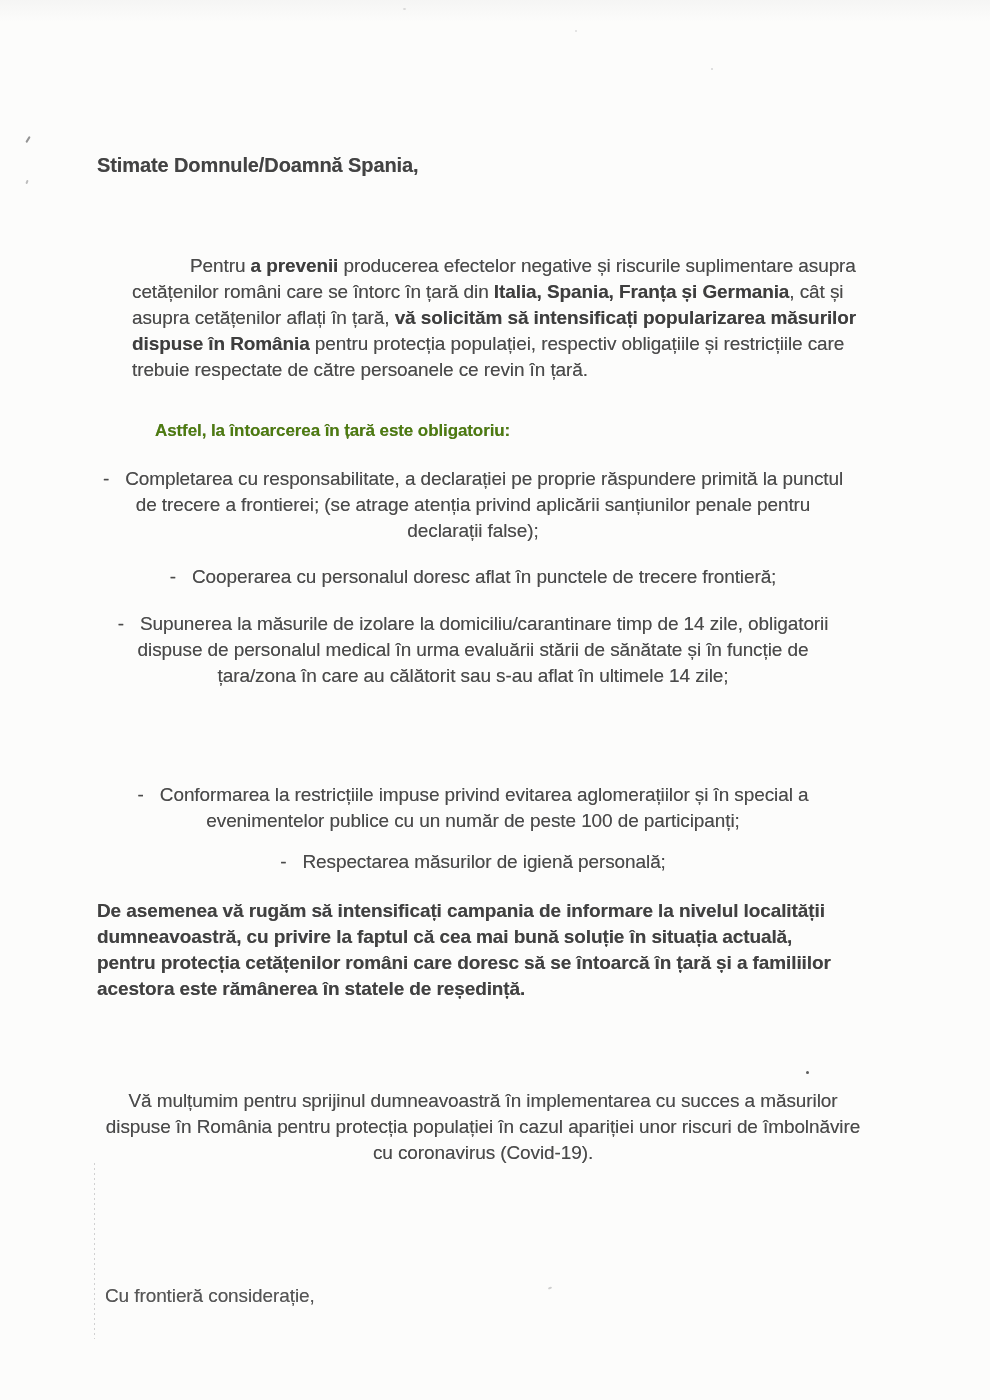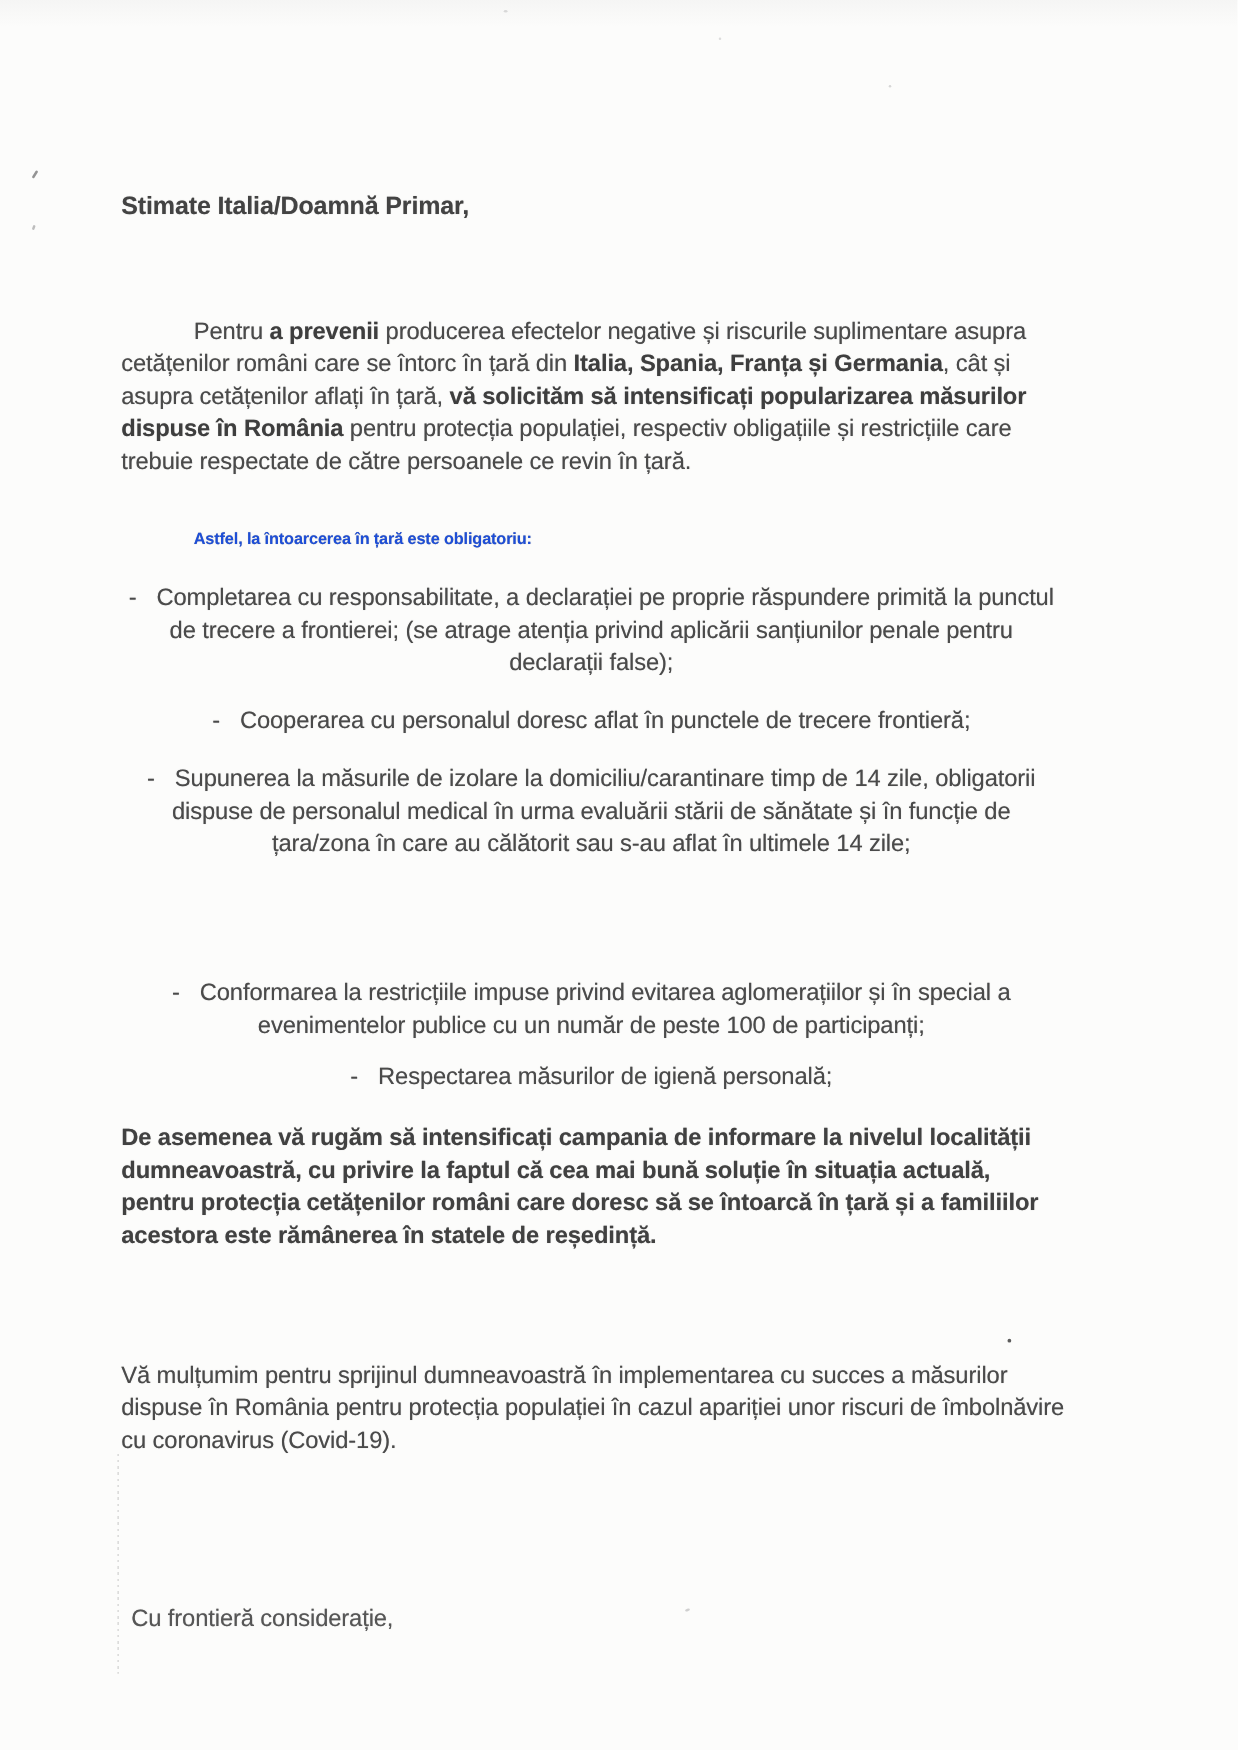--- a/index.html
+++ b/index.html
@@ -17,32 +17,32 @@
     pointer-events:none;
   }
   .block{
     position:absolute;left:97px;
     font-size:19px;line-height:26px;
     letter-spacing:-0.1px;
     text-shadow:0 0 0.6px rgba(74,74,74,0.55);
     margin:0;
   }
   .salutation{top:152px;font-weight:bold;font-size:20px;color:#434343;}
-  .intro{top:253px;width:750px;text-indent:58px;}
-  .subheading{top:418px;left:155px;font-weight:bold;font-size:13px;color:#1d4ed8;}
+  .intro{top:253px;width:750px;text-indent:58px;margin-left:35px;}
+  .subheading{top:418px;left:155px;font-weight:bold;font-size:17px;color:#4d7c0f;}
   .bullet{width:752px;text-align:center;}
   .bullet .marker{display:inline-block;margin-right:16px;}
   .bullet-0{top:466px;}
   .bullet-1{top:564px;}
   .bullet-2{top:611px;}
   .bullet-3{top:707px;width:762px;}
   .bullet-4{top:782px;}
   .bullet-5{top:849px;}
   .emphasis{top:898px;width:752px;font-weight:bold;color:#414141;}
-  .thanks{top:1088px;width:772px;}
+  .thanks{top:1088px;width:772px;text-align:center;}
   .closing{top:1283px;left:105px;color:#565656;}
   .b{font-weight:bold;color:#3e3e3e;}
 
   
   .fold-line{
     position:absolute;left:94px;top:1163px;width:1px;height:176px;
     background:repeating-linear-gradient(to bottom,#c3c3c3 0 2px,transparent 2px 5px);
     opacity:.75;
   }
   .speck{position:absolute;border-radius:50%;}
@@ -52,21 +52,21 @@
   .speck-d{left:711px;top:68px;width:2px;height:2px;background:#d6d6d6;}
   .speck-e{left:548px;top:1287px;width:4px;height:2px;background:#cfcfcf;transform:rotate(-20deg);}
   .tick-a{position:absolute;left:27px;top:136px;width:2px;height:7px;background:#949494;transform:rotate(32deg);border-radius:1px;}
   .tick-b{position:absolute;left:26px;top:180px;width:2px;height:4px;background:#bdbdbd;transform:rotate(20deg);border-radius:1px;}
 </style>
 </head>
 <body>
 
 <div class="page">
 
-  <p class="block salutation">Stimate Italia/Doamnă Primar,</p>
+  <p class="block salutation">Stimate Domnule/Doamnă Spania,</p>
 
   <p class="block intro"><span>Pentru </span><span class="b">a prevenii</span><span> producerea efectelor negative și riscurile suplimentare asupra cetățenilor români care se întorc în țară din </span><span class="b">Italia, Spania, Franța și Germania</span><span>, cât și asupra cetățenilor aflați în țară, </span><span class="b">vă solicităm să intensificați popularizarea măsurilor dispuse în România</span><span> pentru protecția populației, respectiv obligațiile și restricțiile care trebuie respectate de către persoanele ce revin în țară.</span></p>
 
   <p class="block subheading">Astfel, la întoarcerea în țară este obligatoriu:</p>
 
   <p class="block bullet bullet-0"><span class="marker">-</span><span>Completarea cu responsabilitate, a declarației pe proprie răspundere primită la punctul de trecere a frontierei; (se atrage atenția privind aplicării sanțiunilor penale pentru declarații false);</span></p>
 
   <p class="block bullet bullet-1"><span class="marker">-</span><span>Cooperarea cu personalul doresc aflat în punctele de trecere frontieră;</span></p>
 
   <p class="block bullet bullet-2"><span class="marker">-</span><span>Supunerea la măsurile de izolare la domiciliu/carantinare timp de 14 zile, obligatorii dispuse de personalul medical în urma evaluării stării de sănătate și în funcție de țara/zona în care au călătorit sau s-au aflat în ultimele 14 zile;</span></p>

